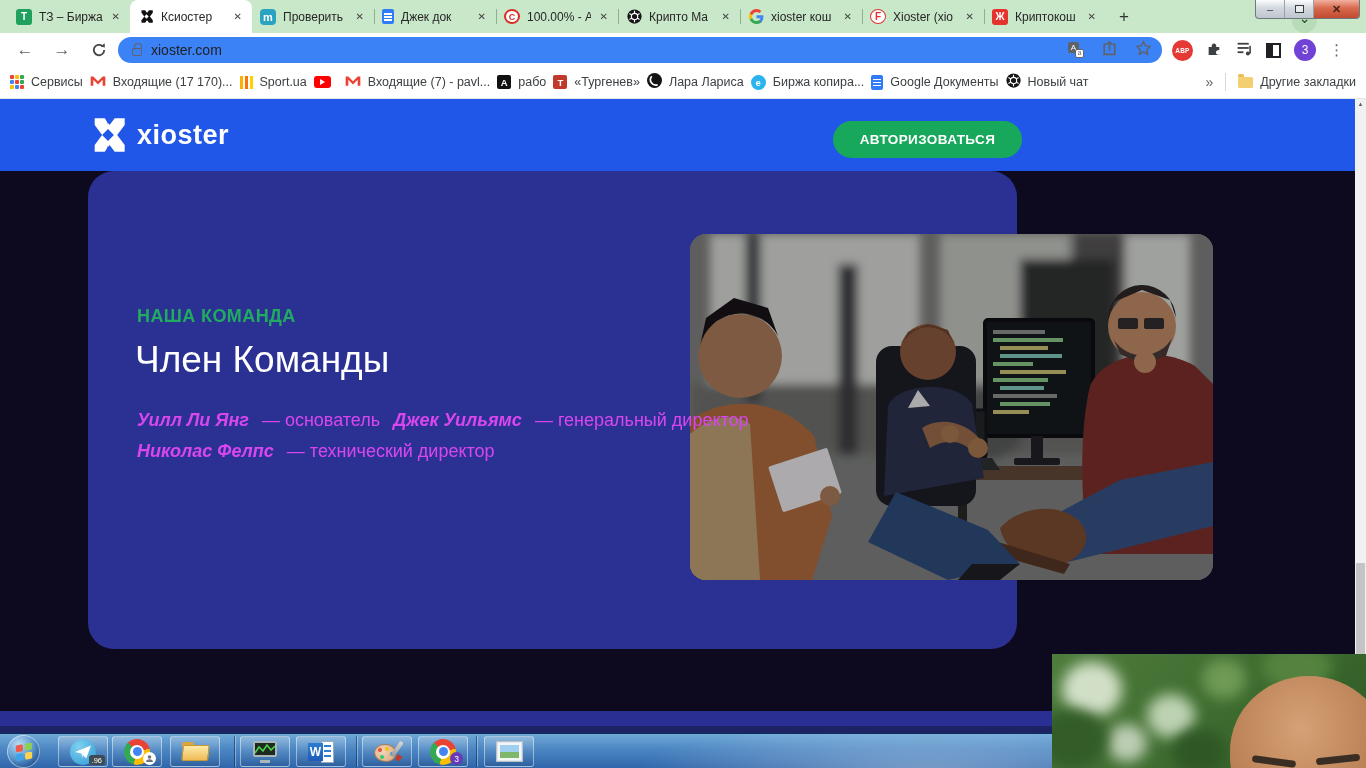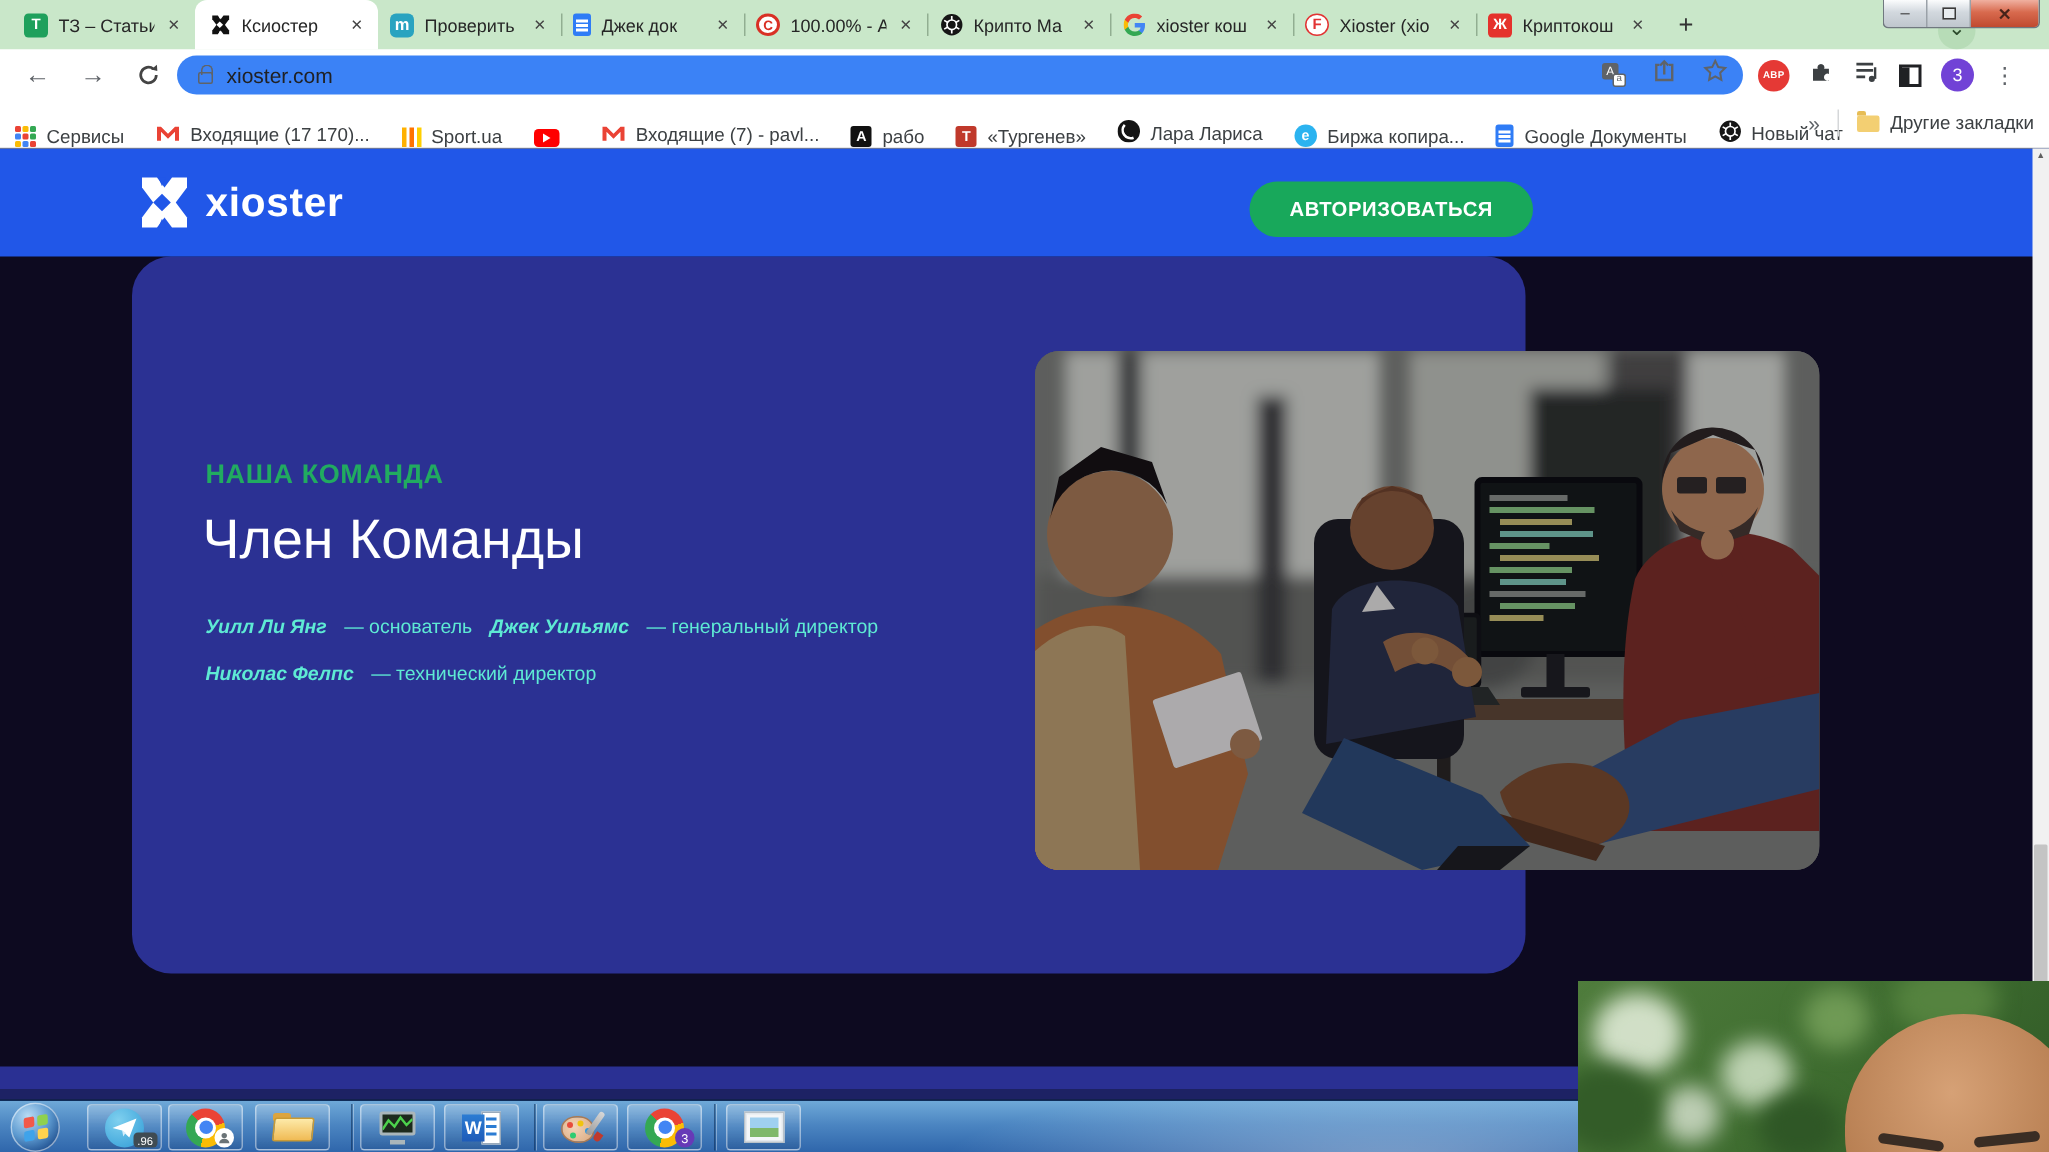--- a/index.html
+++ b/index.html
@@ -45,21 +45,21 @@
   .abp { width:21px; height:21px; background:#e53935; border-radius:50%; color:#fff; font-size:6.5px; font-weight:bold; display:flex; align-items:center; justify-content:center; letter-spacing:.2px; cursor:pointer; }
   .bwsq { width:15px; height:15px; border:2px solid #202124; background:#fff; position:relative; cursor:pointer; }
   .bwsq::before { content:""; position:absolute; left:0; top:0; bottom:0; width:5px; background:#202124; }
   .avatar { width:22px; height:22px; background:#7142d6; border-radius:50%; color:#fff; font-size:12px; display:flex; align-items:center; justify-content:center; cursor:pointer; }
   .kebab { font-size:15px; color:#5f6368; cursor:pointer; letter-spacing:0; }
   .tr-icon { position:relative; width:16px; height:16px; cursor:pointer; }
   .tr-icon .b1 { position:absolute; left:0; top:0; width:11px; height:11px; background:#5f6368; border-radius:2px; color:#fff; font-size:8px; text-align:center; line-height:11px; }
   .tr-icon .b2 { position:absolute; right:0; bottom:0; width:9px; height:9px; background:#fff; border:1.3px solid #5f6368; border-radius:2px; color:#5f6368; font-size:6.5px; text-align:center; line-height:6.5px; }
 
   
-  .bookmarks { position:absolute; left:0; top:66px; width:1366px; height:33px; background:#fff; border-bottom:1px solid #e4e6e8; display:flex; align-items:flex-end; padding-left:10px; gap:21px; font-size:12.5px; color:#3c4043; }
+  .bookmarks { position:absolute; left:0; top:66px; width:1366px; height:33px; background:#fff; border-bottom:1px solid #e4e6e8; display:flex; align-items:center; padding-left:10px; gap:7px; font-size:12.5px; color:#3c4043; }
   .bm { display:flex; align-items:center; gap:7px; cursor:pointer; white-space:nowrap; }
   .bm-grid { width:14px; height:14px; display:grid; grid-template-columns:repeat(3,4px); grid-template-rows:repeat(3,4px); gap:1px; }
   .bm-grid i { background:#4285f4; border-radius:1px; }
   .bm-grid i:nth-child(1){background:#ea4335}.bm-grid i:nth-child(2){background:#fbbc05}.bm-grid i:nth-child(3){background:#34a853}
   .bm-grid i:nth-child(5){background:#ea4335}.bm-grid i:nth-child(6){background:#34a853}.bm-grid i:nth-child(7){background:#fbbc05}.bm-grid i:nth-child(9){background:#ea4335}
   .bm-bars { display:flex; gap:2px; height:13px; align-items:flex-end; }
   .bm-bars i { width:3px; background:#ff8a00; }
   .bm-bars i:nth-child(1){height:13px;background:#ffb100}.bm-bars i:nth-child(2){height:13px;background:#ff7300}.bm-bars i:nth-child(3){height:13px;background:#ffcf00}
   .bm-yt { width:17px; height:12px; background:#f00; border-radius:3px; position:relative; }
   .bm-yt::before { content:""; position:absolute; left:6.5px; top:3px; border-left:5px solid #fff; border-top:3px solid transparent; border-bottom:3px solid transparent; }
@@ -75,21 +75,21 @@
   .viewport { position:absolute; left:0; top:99px; width:1366px; height:748px; background:#0d0a20; overflow:hidden; }
   .site-header { position:absolute; left:0; top:0; width:1366px; height:72px; background:#2157e8; z-index:3; }
   .brand { position:absolute; left:88px; top:16px; display:flex; align-items:center; gap:9px; }
   .brand-name { color:#fff; font-size:27px; font-weight:bold; letter-spacing:.5px; }
   .hdr-btn { position:absolute; top:22px; height:37px; border-radius:19px; border:none; color:#fff; font-weight:bold; font-size:13.5px; font-family:"Liberation Sans",sans-serif; letter-spacing:.4px; cursor:pointer; padding:0 26px; }
   .hdr-btn.green { left:833px; width:189px; background:#18a85b; }
   .hdr-btn.orange { left:1037px; width:222px; background:#f25708; }
   .card { position:absolute; left:88px; top:72px; width:929px; height:478px; background:#2b3193; border-radius:26px; z-index:1; }
   .eyebrow { position:absolute; left:137px; top:207px; color:#21ab60; font-size:18px; font-weight:bold; letter-spacing:.4px; z-index:3; }
   .page-title { position:absolute; left:135px; top:240px; color:#fff; font-size:37px; z-index:3; }
-  .team-line { position:absolute; left:137px; color:#5eead4; font-size:13px; z-index:3; }
+  .team-line { position:absolute; left:137px; color:#d946ef; font-size:18px; z-index:3; }
   .team-line b { font-style:italic; font-weight:bold; }
   .team-line .sep { padding:0 4px; }
   .photo { position:absolute; left:690px; top:135px; width:523px; height:346px; border-radius:16px; overflow:hidden; z-index:2; background:#555; }
   .footer-blue { position:absolute; left:0; top:612px; width:1366px; height:15px; background:#2a3093; }
   .footer-dark { position:absolute; left:0; top:627px; width:1366px; height:7px; background:#1d2264; }
 
   
   .scrollbar { position:absolute; left:1355px; top:99px; width:11px; height:634px; background:#f1f1f1; z-index:30; }
   .sb-up { position:absolute; left:0; top:2px; width:11px; text-align:center; font-size:6px; color:#606060; }
   .sb-thumb { position:absolute; left:1px; top:464px; width:9px; height:97px; background:#c4c4c4; border-radius:1px; }
@@ -141,21 +141,21 @@
 </style>
 </head>
 <body>
 
 <div class="screen">
 
   <div class="tabstrip">
     <div class="tabs">
       <div class="tab">
         <span class="fav fav-tz">Т</span>
-        <span class="tlabel">ТЗ – Статьи</span>
+        <span class="tlabel">ТЗ – Биржа</span>
         <span class="tclose">✕</span>
       </div>
       <div class="tab active">
         <span class="fav">
             <svg width="15" height="15" viewBox="0 0 48 48">
               <polygon points="8,4 20,4 44,36 44,44 32,44 8,12" fill="#111"></polygon>
               <polygon points="44,4 44,12 20,44 8,44 8,36 32,4" fill="#111"></polygon>
               <rect x="19" y="19" width="10" height="10" transform="rotate(45 24 24)" fill="#fff"></rect>
               <polygon points="21,4 27,4 24,11" fill="#fff"></polygon>
               <polygon points="21,44 27,44 24,37" fill="#fff"></polygon>

